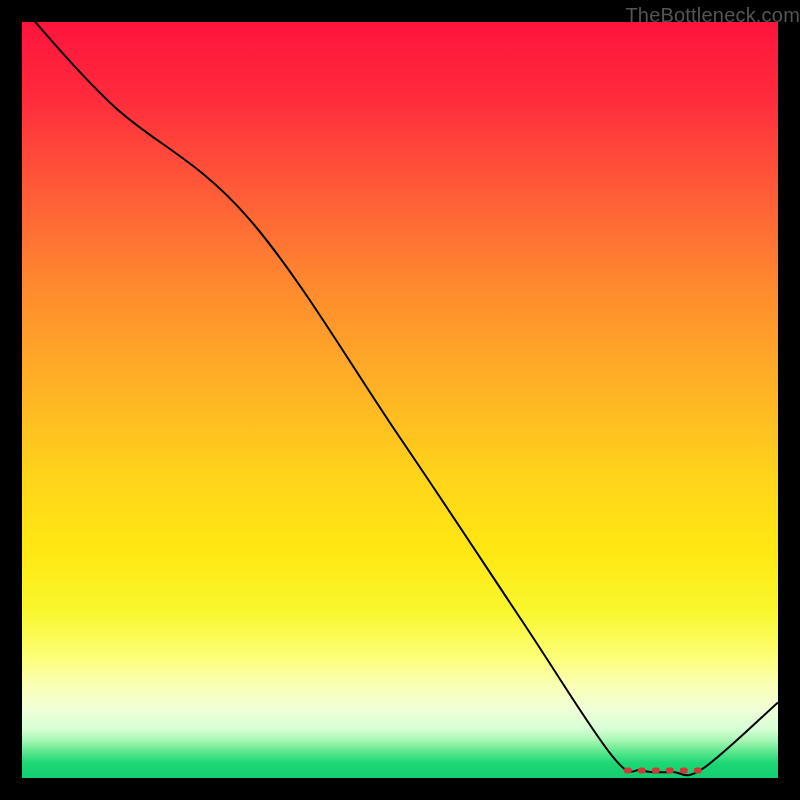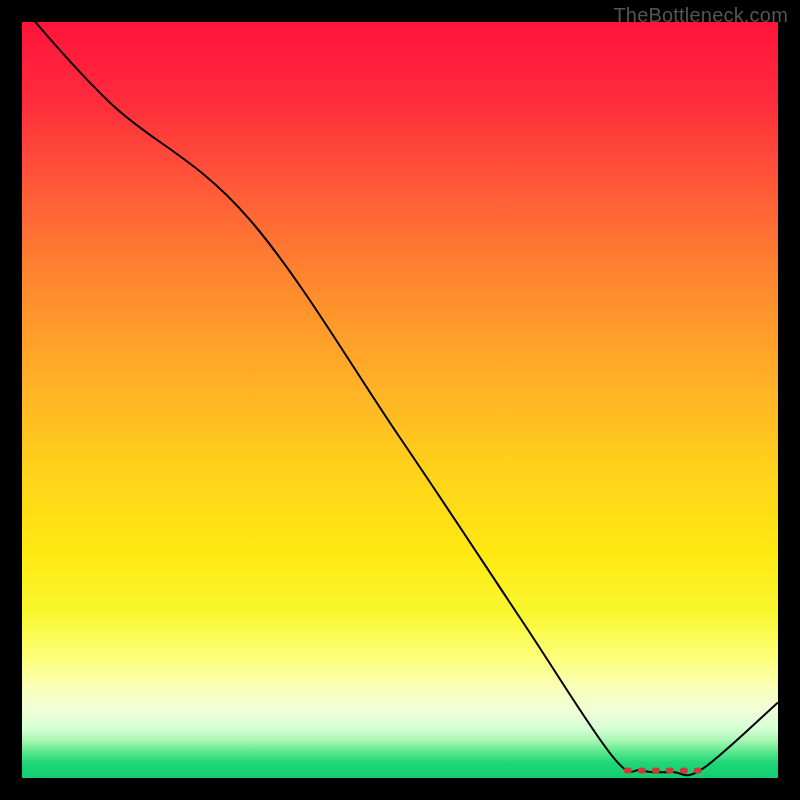--- a/index.html
+++ b/index.html
@@ -13,21 +13,21 @@
   }
   .frame {
     position: relative;
     width: 800px;
     height: 800px;
     background: #000;
   }
   .watermark {
     position: absolute;
     top: 4px;
-    right: 12px;
+    right: 0;
     color: #555;
     font-size: 20px;
     font-weight: 500;
     letter-spacing: 0.2px;
     z-index: 5;
   }
   .plot {
     position: absolute;
     left: 22px;
     top: 22px;

